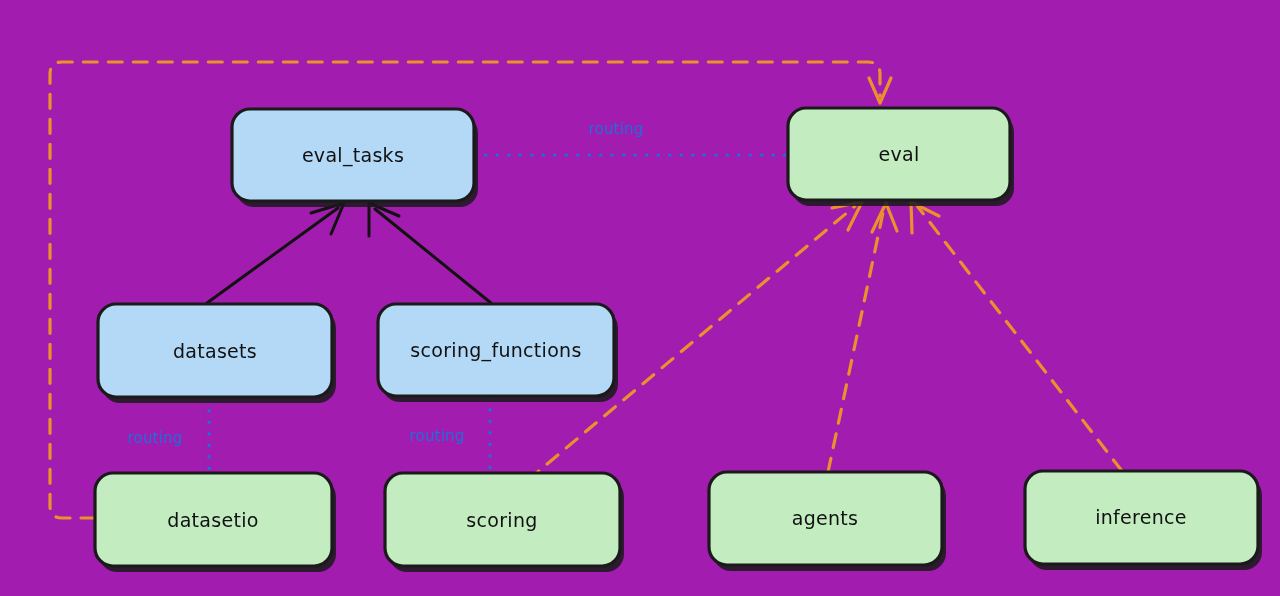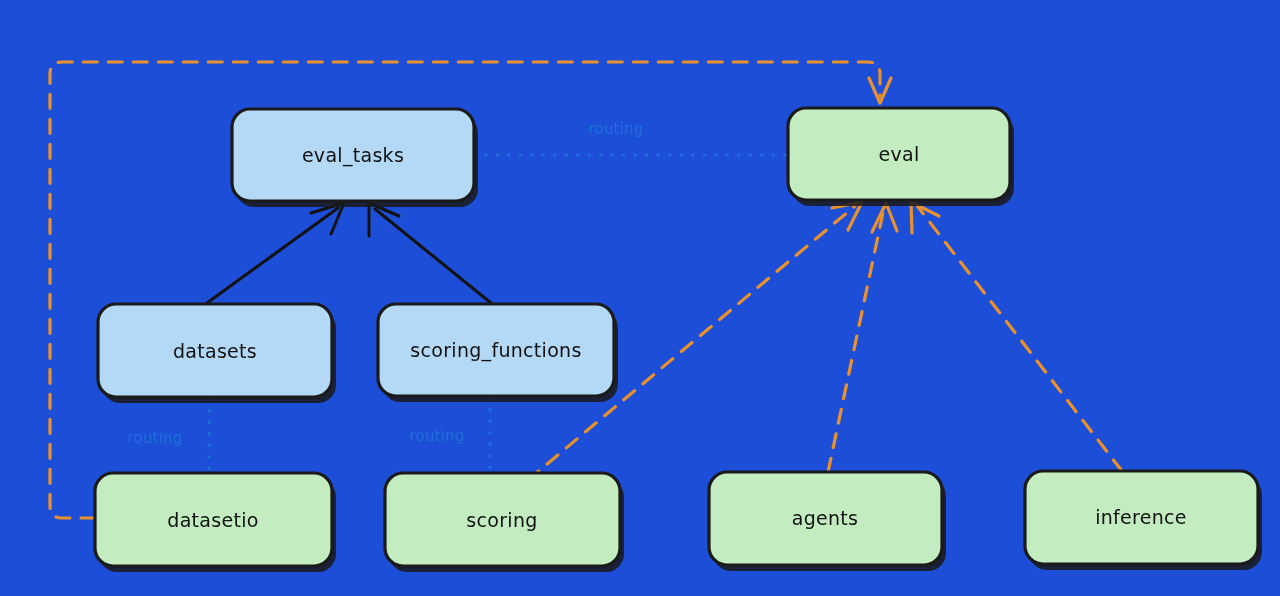--- a/index.html
+++ b/index.html
@@ -11,21 +11,21 @@
   body {
     width: 1280px;
     height: 596px;
     overflow: hidden;
     font-family: "DejaVu Sans", sans-serif;
   }
   #diagram-root {
     position: relative;
     width: 1280px;
     height: 596px;
-    background: #1d4ed8;
+    background: #a21caf;
   }
   svg#diagram {
     display: block;
     width: 1280px;
     height: 596px;
   }
   .node-shape {
     stroke: #1a1a1a;
     stroke-width: 3.2;
     stroke-linejoin: round;

